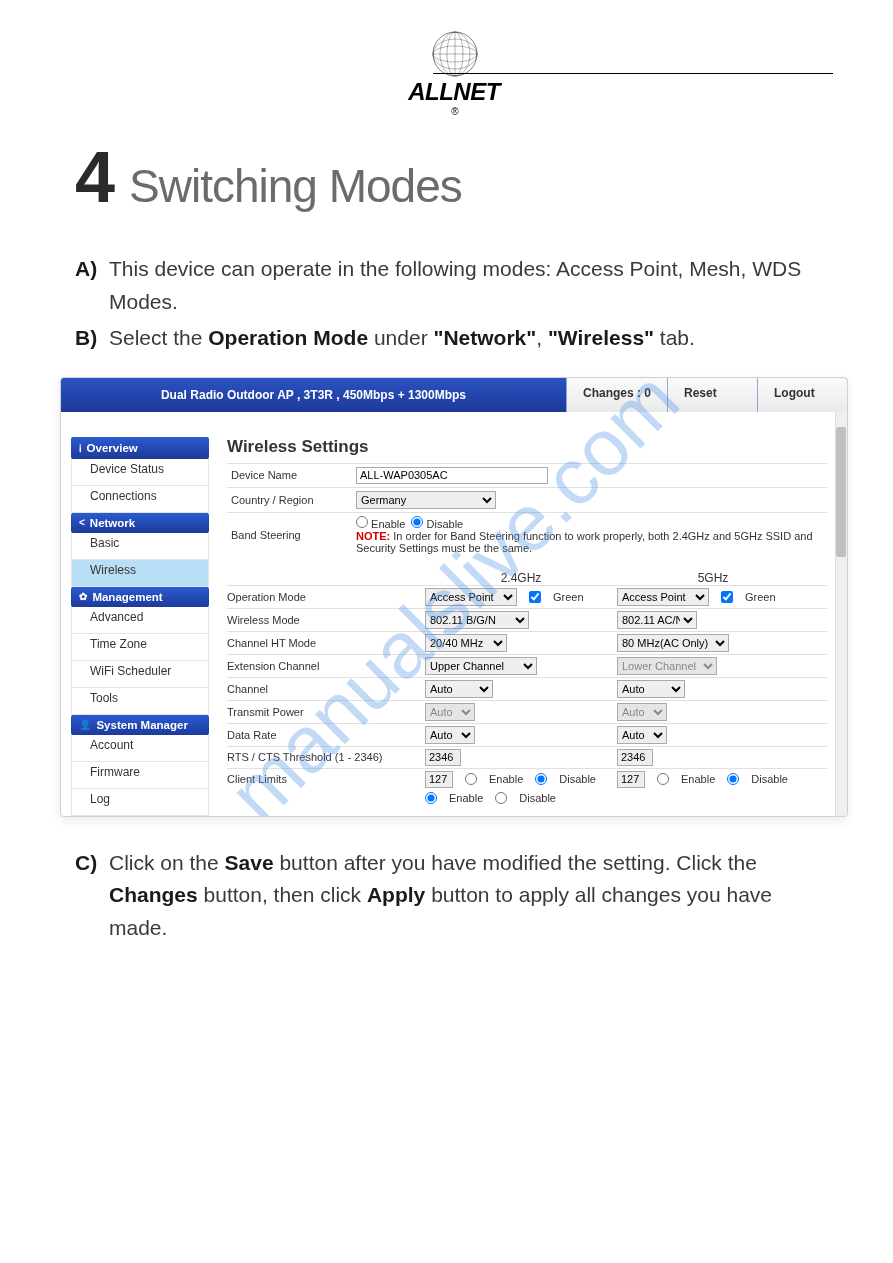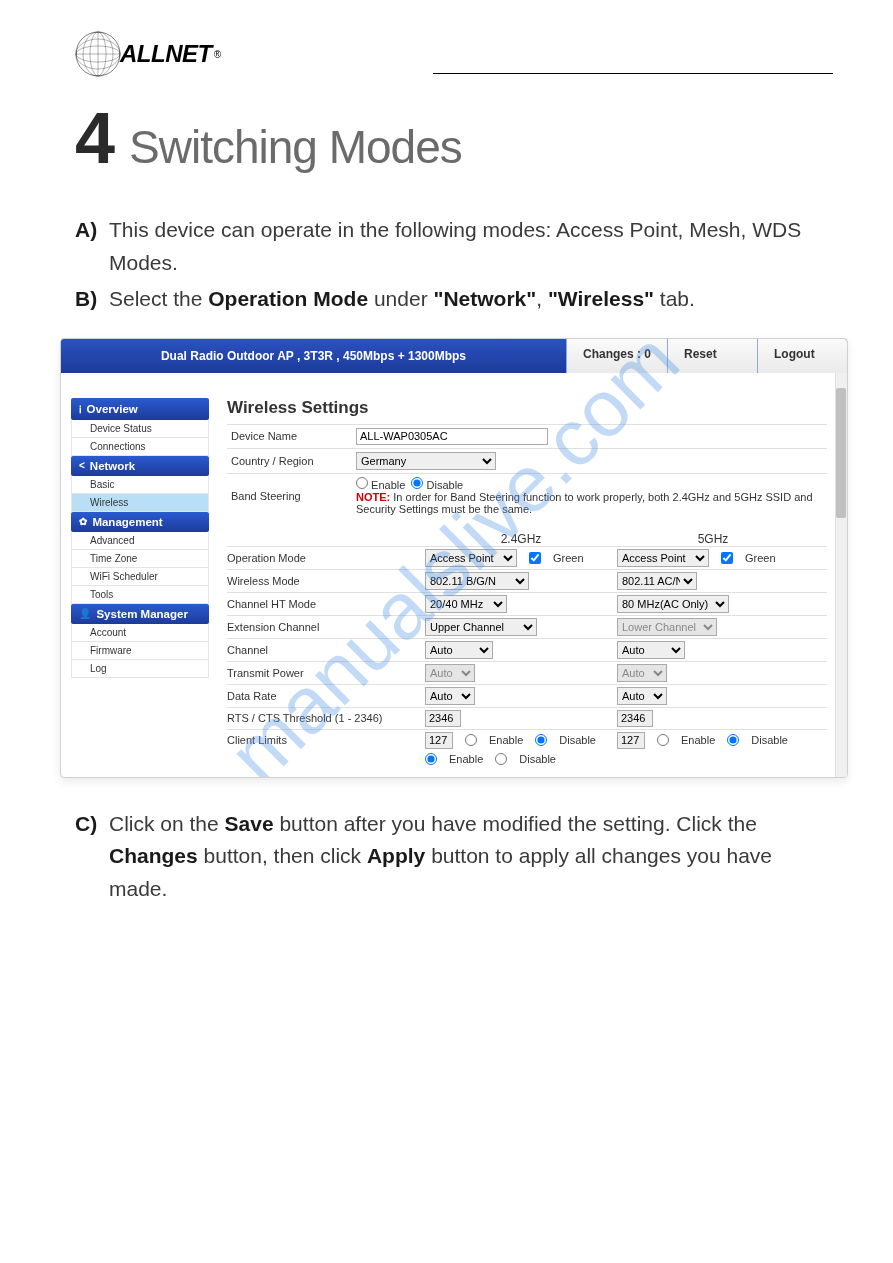--- a/index.html
+++ b/index.html
@@ -10,20 +10,21 @@
       position: relative;
     }
     .page {
       padding: 30px 60px 40px 75px;
       position: relative;
     }
     .logo-area {
       display: flex;
       align-items: center;
       margin-bottom: 30px;
+      flex-direction: column;
     }
     .logo-globe {
       width: 50px;
       height: 48px;
       position: relative;
       margin-right: -5px;
     }
     .logo-text {
       font-weight: 900;
       font-size: 24px;
@@ -125,22 +126,22 @@
       border-radius: 2px;
       display: flex;
       align-items: center;
       gap: 5px;
     }
     .side-item {
       background: #fff;
       border-bottom: 1px solid #e5e5e5;
       border-left: 1px solid #e5e5e5;
       border-right: 1px solid #e5e5e5;
-      padding: 3px 8px 3px 18px;
-      font-size: 10px;
+      padding: 3px 8px 9px 18px;
+      font-size: 12px;
       color: #333;
     }
     .side-item.active {
       background: #b8dff5;
     }
     .main-panel {
       flex: 1;
       padding: 25px 20px 10px 18px;
     }
     .panel-title {

